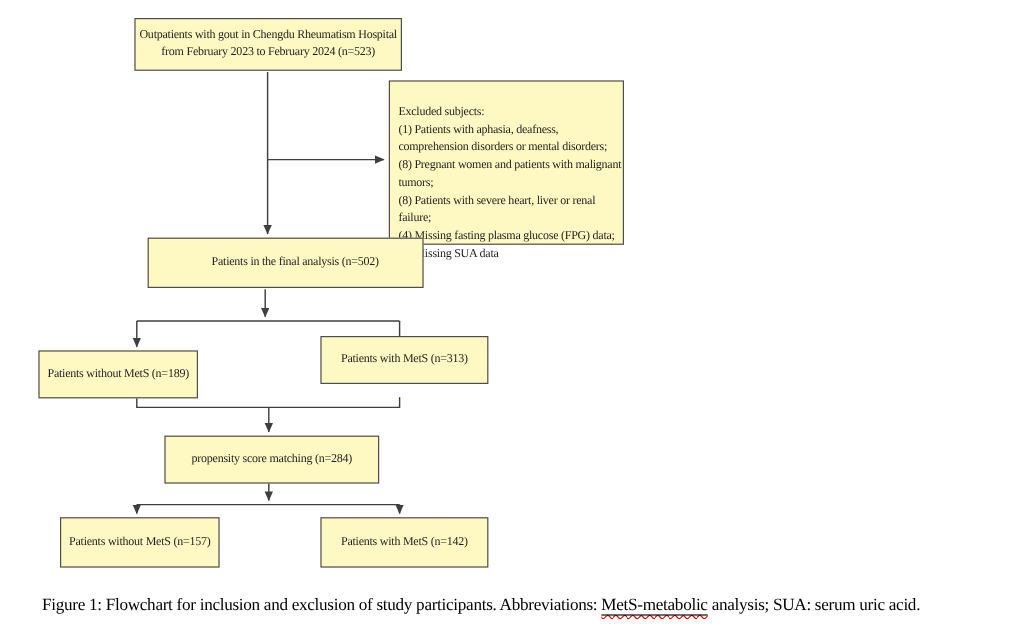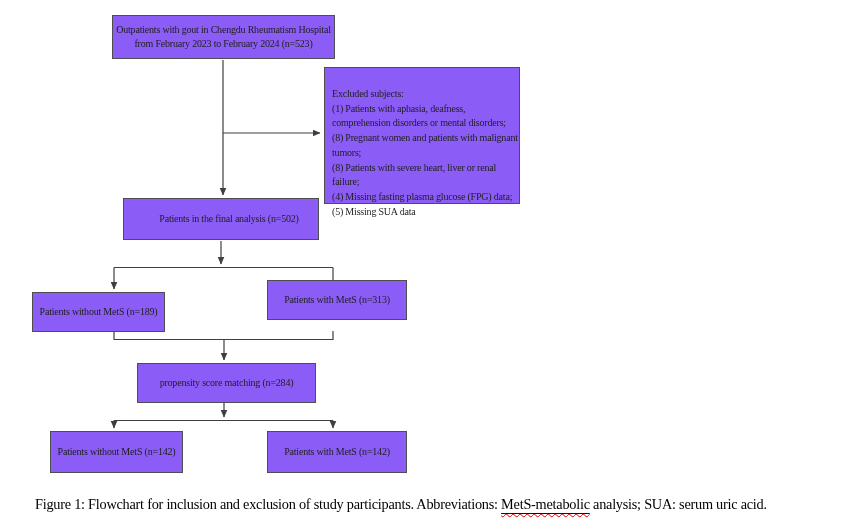--- a/index.html
+++ b/index.html
@@ -8,40 +8,40 @@
     width: 851px;
     height: 531px;
     background: #ffffff;
     font-family: "Liberation Serif", "DejaVu Serif", serif;
     overflow: hidden;
   }
   .connectors { position: absolute; left: 0; top: 0; width: 851px; height: 531px; }
   .node {
     position: absolute;
     box-sizing: border-box;
-    background: #8b5cf6;
+    background: #fef9c3;
     border: 1.5px solid #4e4e4e;
     color: #1f1f1f;
     font-size: 10px;
     letter-spacing: -0.2px;
     line-height: 14px;
     display: flex;
     flex-direction: column;
     align-items: center;
     justify-content: center;
     text-align: center;
   }
   .node .nline { white-space: nowrap; }
   .n-top      { left: 112px; top: 15px;  width: 223px; height: 44px; }
   .n-excluded {
     left: 324px; top: 67px; width: 196px; height: 137px;
     align-items: flex-start; justify-content: flex-start; text-align: left;
     padding: 19px 2px 0 7px; line-height: 14.7px;
   }
-  .n-final    { left: 123px; top: 198px; width: 196px; height: 42px; padding-left: 16px; }
+  .n-final    { left: 123px; top: 198px; width: 230px; height: 42px; padding-left: 16px; }
   .n-midleft  { left: 32px;  top: 292px; width: 133px; height: 40px; }
   .n-midright { left: 267px; top: 280px; width: 140px; height: 40px; }
   .n-psm      { left: 137px; top: 363px; width: 179px; height: 40px; }
   .n-botleft  { left: 50px;  top: 431px; width: 133px; height: 42px; }
   .n-botright { left: 267px; top: 431px; width: 140px; height: 42px; }
   .caption {
     position: absolute;
     left: 35px;
     top: 494px;
     font-size: 14.3px;
@@ -120,21 +120,21 @@
 
   <div class="node n-midright">
     <div class="nline">Patients with MetS (n=313)</div>
   </div>
 
   <div class="node n-psm">
     <div class="nline">propensity score matching (n=284)</div>
   </div>
 
   <div class="node n-botleft">
-    <div class="nline">Patients without MetS (n=142)</div>
+    <div class="nline">Patients without MetS (n=157)</div>
   </div>
 
   <div class="node n-botright">
     <div class="nline">Patients with MetS (n=142)</div>
   </div>
 
   <div class="caption">
     <span>Figure 1: Flowchart for inclusion and exclusion of study participants. Abbreviations: </span><span class="misspell-wavy"><span class="misspell-solid">MetS-metabolic</span></span><span> analysis; SUA: serum uric acid.</span>
   </div>
 

